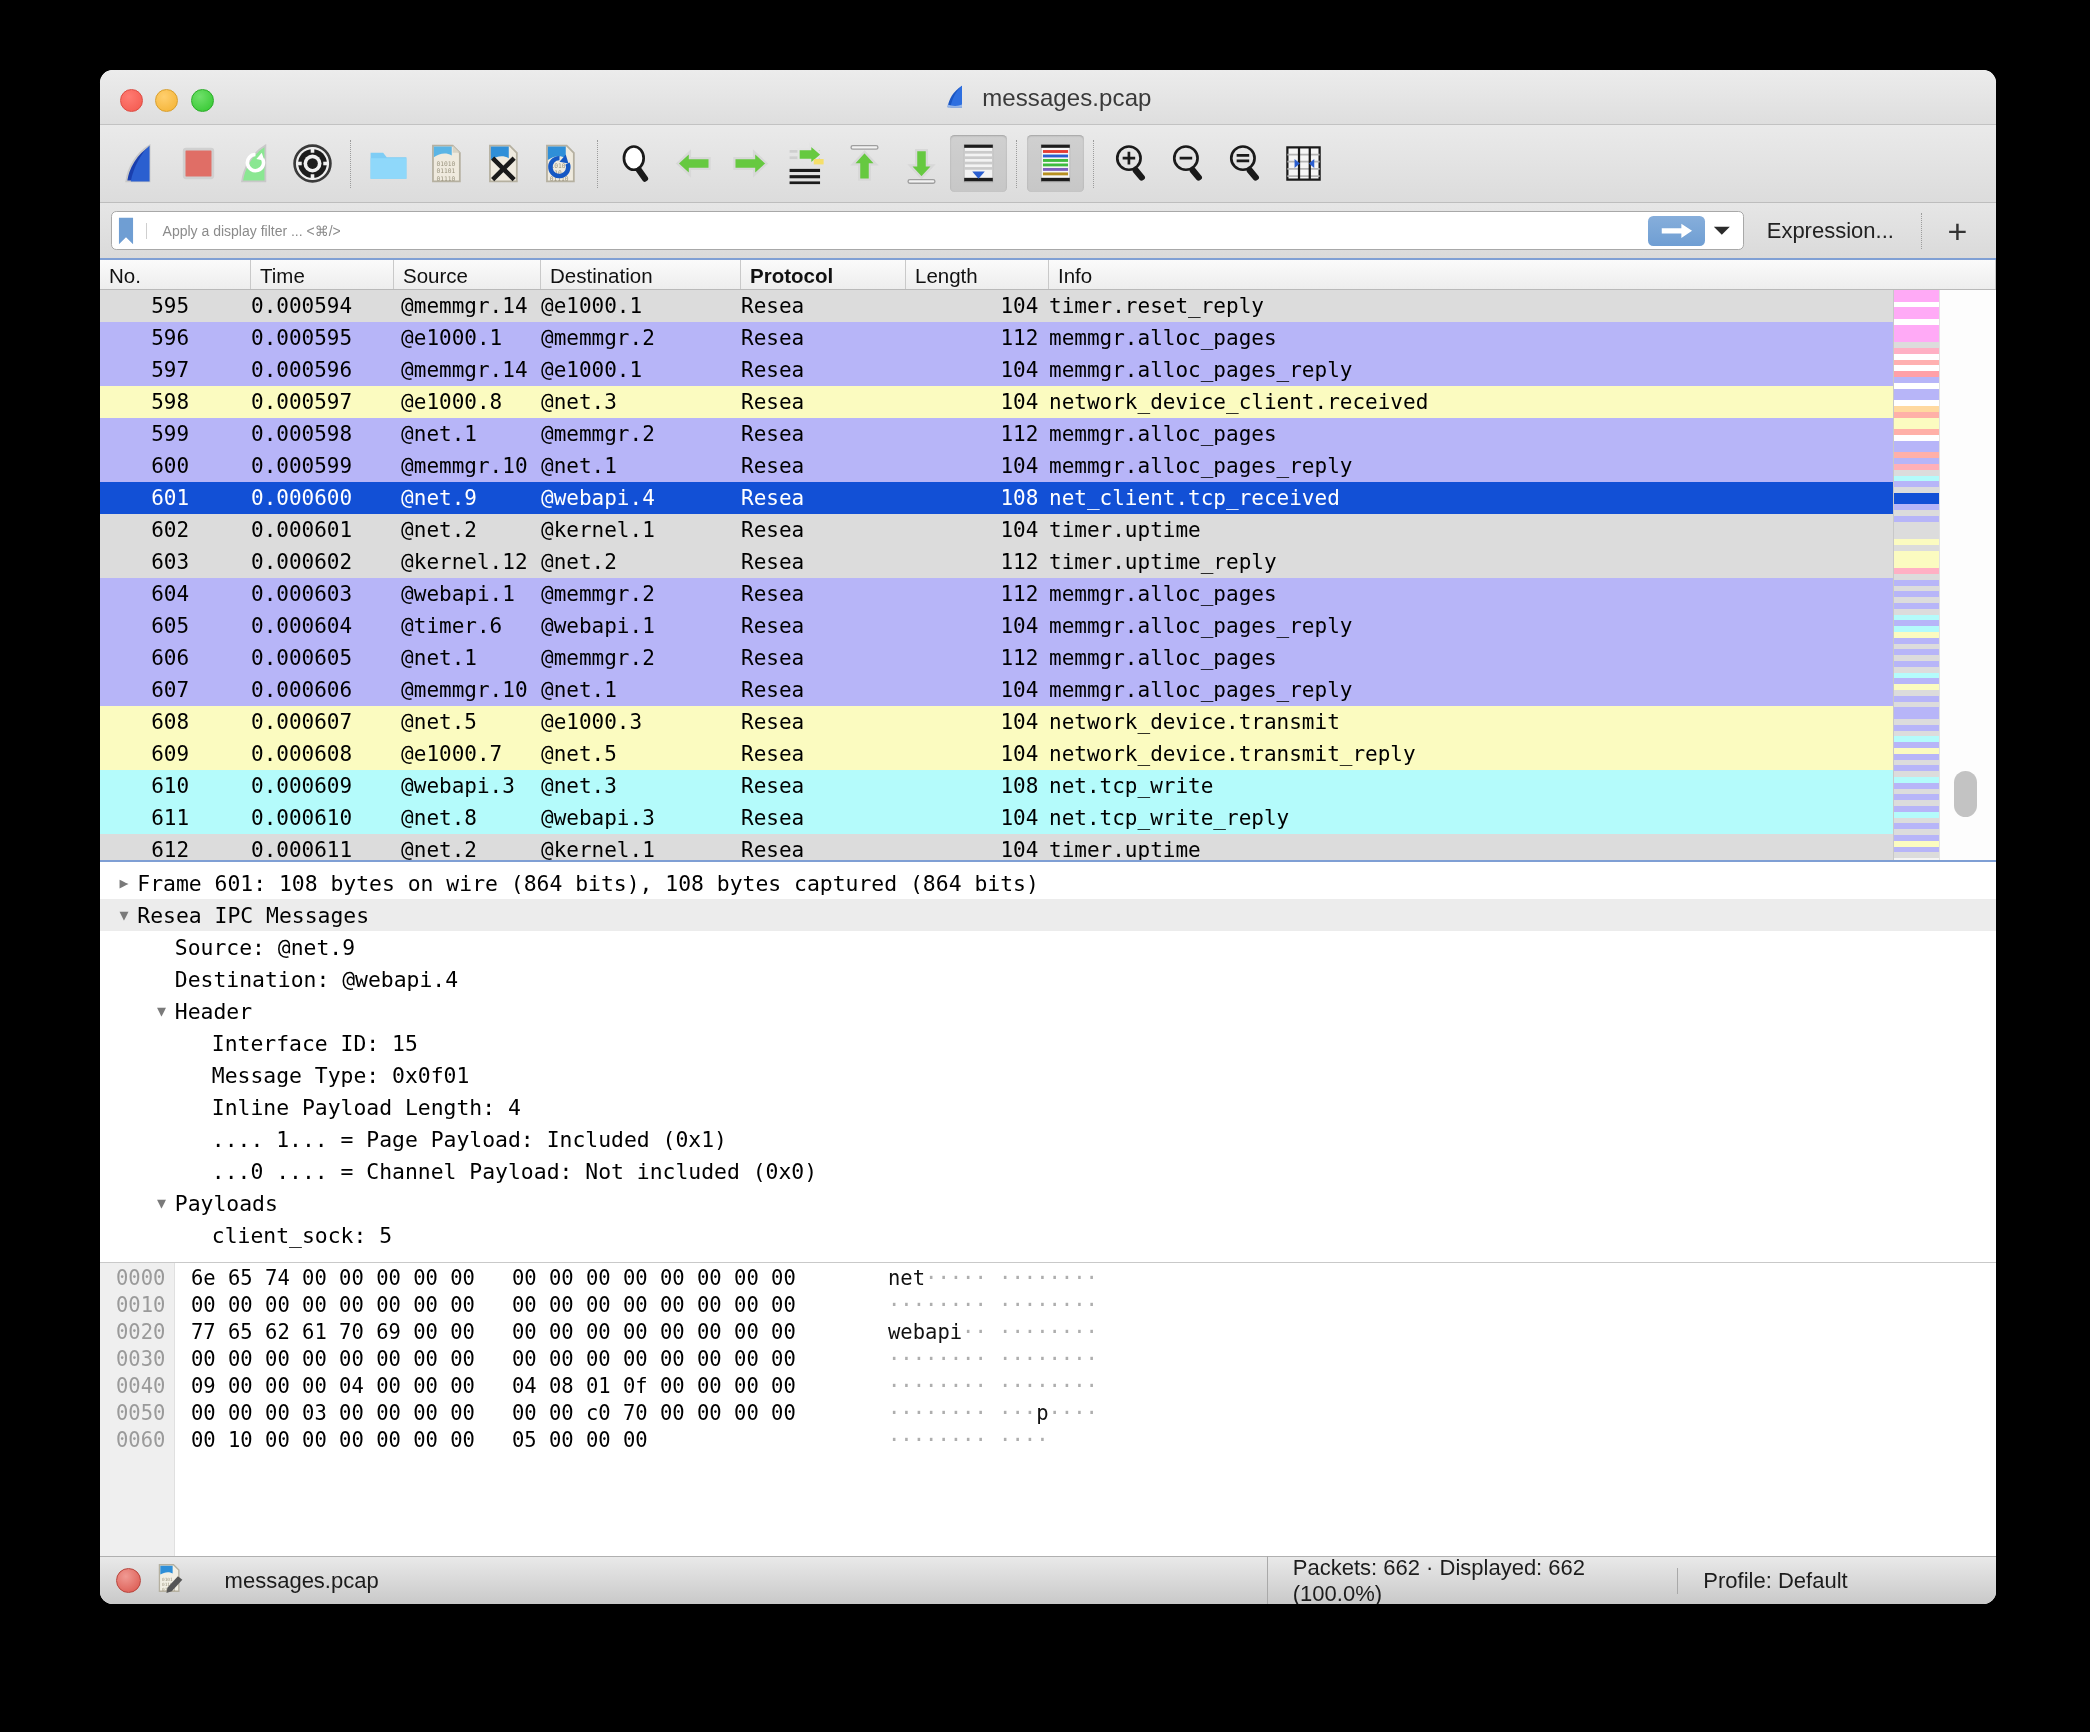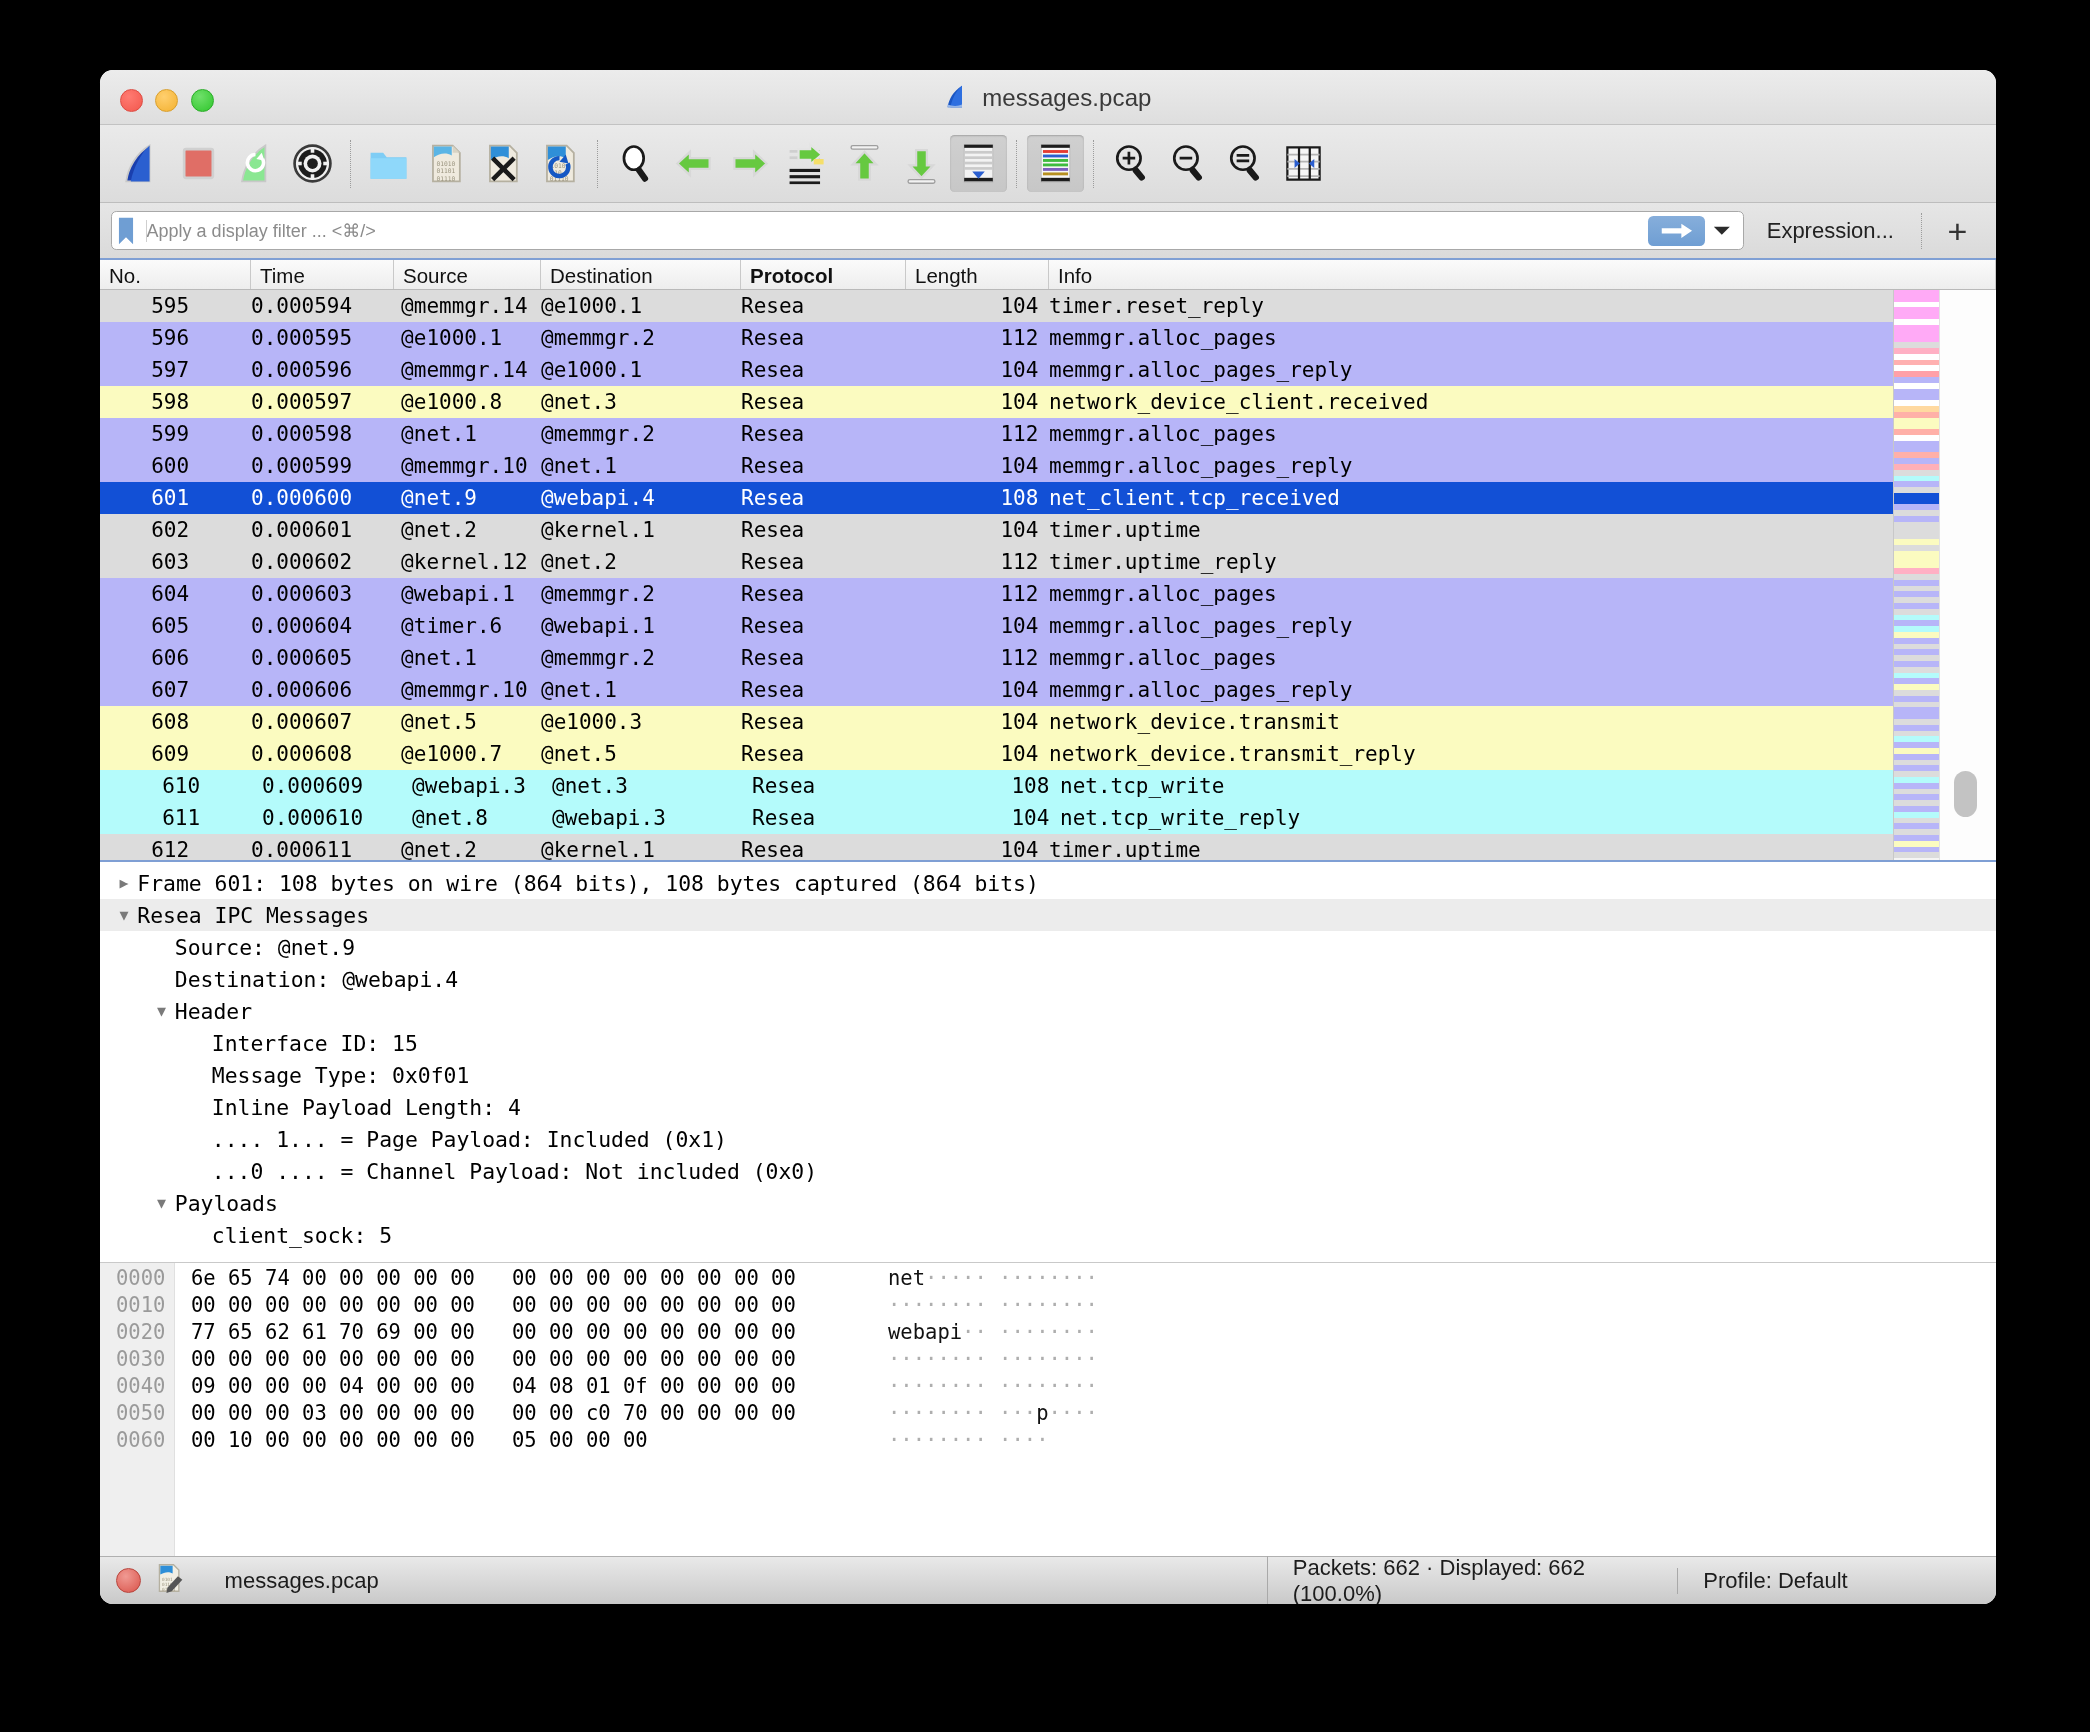--- a/index.html
+++ b/index.html
@@ -101,25 +101,25 @@
     border: 1.8px solid #a8a8a8;
     border-radius: 5.3px;
     display: flex;
     align-items: center;
     padding: 0 3.6px 0 5.3px;
     margin-right: 3.6px;
   }
   #bookmark-icon { flex: 0 0 19.6px; margin-right: 9px; display:flex; align-items:center; }
   #filter-placeholder {
     flex: 1 1 auto;
-    font-size: 18px;
+    font-size: 14px;
     color: #8b8b8b;
     font-family: "Liberation Sans", sans-serif;
     border-left: 0.9px solid #cfcfcf;
-    padding-left: 0;
+    padding-left: 16px;
     white-space: nowrap;
     overflow: hidden;
   }
   #filter-apply {
     width: 57px; height: 30px;
     background: linear-gradient(to bottom, #86aedb, #6f9ed3);
     border-radius: 5.3px;
     display: flex; align-items: center; justify-content: center;
     flex: 0 0 auto;
   }
@@ -184,21 +184,21 @@
   .prow .c-time { width: 143px; text-align: left;  }
   .prow .c-src  { width: 147px; padding-left: 7.1px;}
   .prow .c-dst  { width: 200px; }
   .prow .c-proto{ width: 165px; }
   .prow .c-len  { width: 143px; text-align: right; padding-right: 10.7px;}
   .prow .c-info { flex: 1 1 auto; }
 
   .bg-gray   { background: #dcdcdc; }
   .bg-purple { background: #b7b5f8; }
   .bg-yellow { background: #fbfbc0; }
-  .bg-cyan   { background: #b4fbfb; padding-left: 11px; }
+  .bg-cyan   { background: #b4fbfb; }
   .bg-sel    { background: #1250d6; color: #ffffff !important; }
 
   
   #minimap {
     position: absolute;
     right: 57px; top: 30px;
     width: 46px; bottom: 0;
     background: #f5f5f5;
     border-left: 0.9px solid #c8c8c8;
     overflow: hidden;

